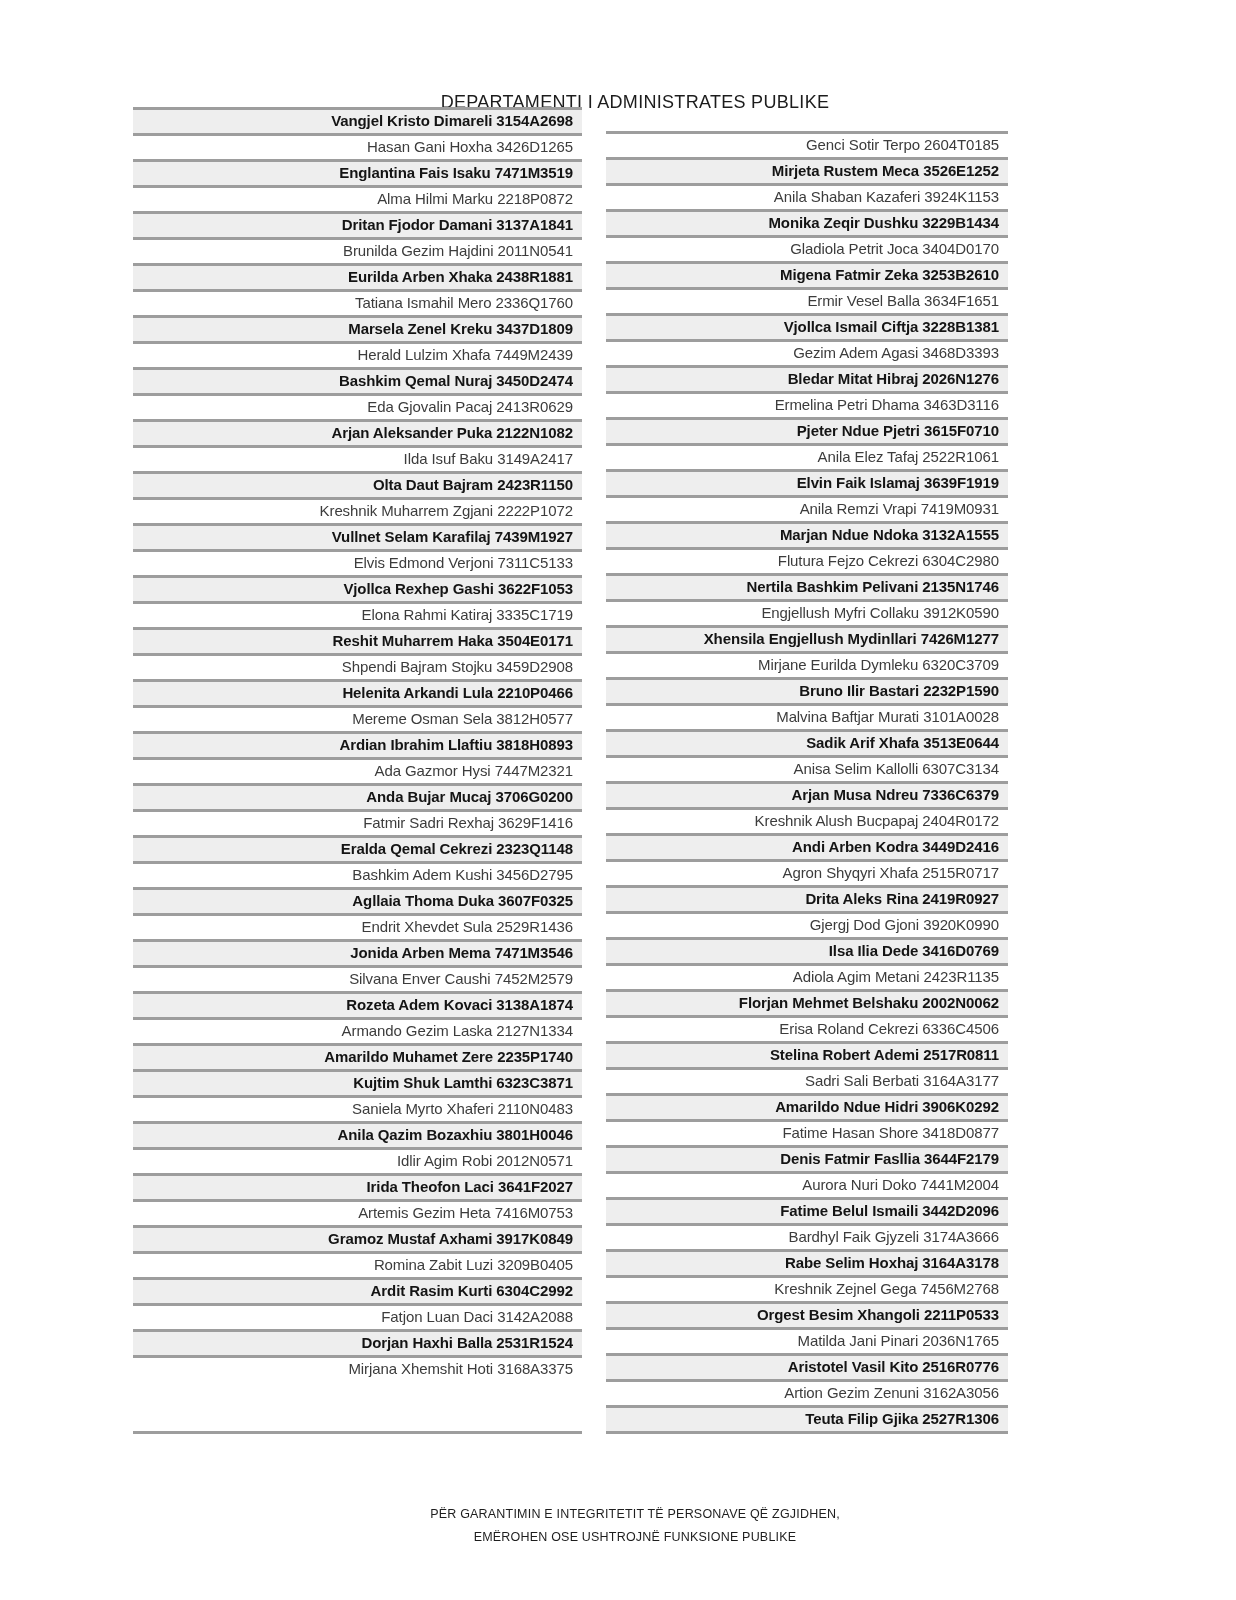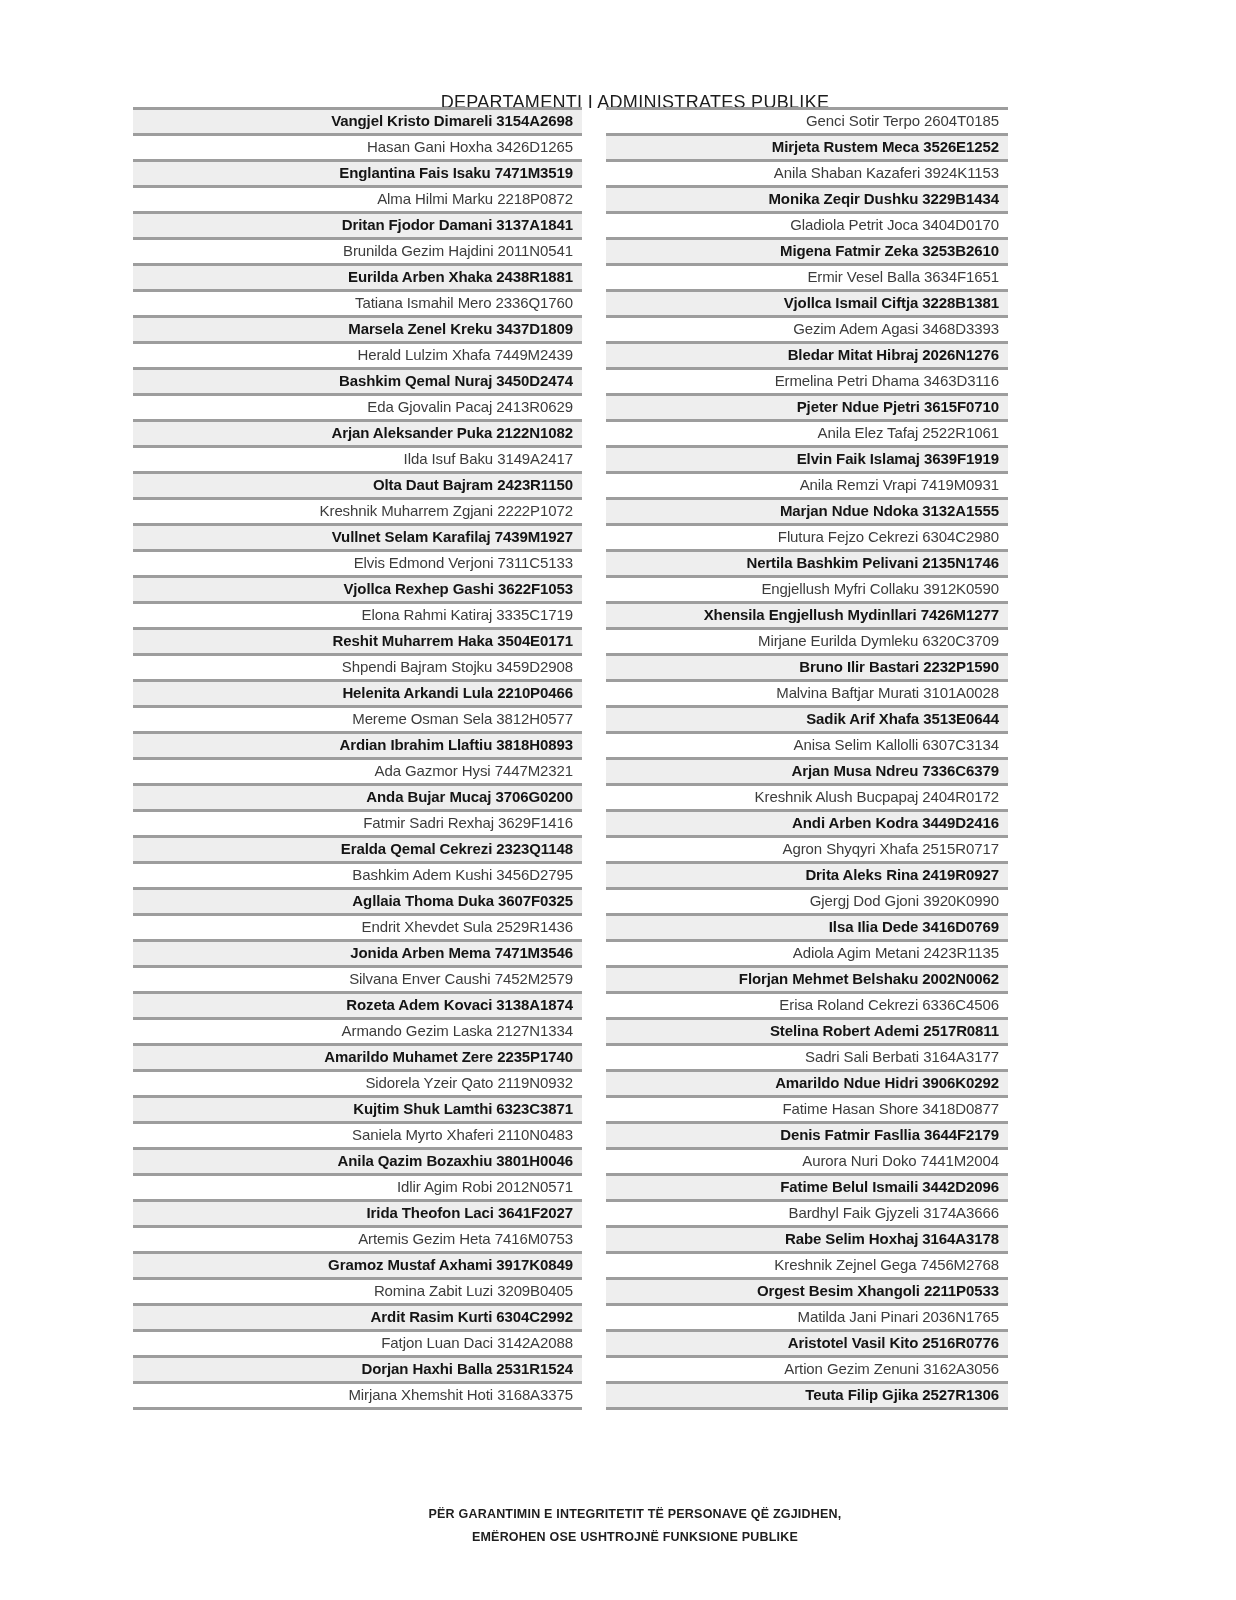--- a/index.html
+++ b/index.html
@@ -29,21 +29,21 @@
     position: absolute;
     top: 107px;
     left: 133px;
     display: flex;
     gap: 24px;
   }
   .name-column {
     border-bottom: 3px solid var(--row-border, #9d9d9d);
   }
   .name-column.left  { width: 449px; }
-  .name-column.right { width: 402px; }
+  .name-column.right { width: 402px; margin-top: 24px; }
   .row {
     height: 26px;
     border-top: 3px solid var(--row-border, #9d9d9d);
     line-height: 22px;
     font-size: 15px;
     letter-spacing: -0.1px;
     text-align: right;
     padding-right: 9px;
     color: #3c3c3c;
     white-space: nowrap;
@@ -54,21 +54,21 @@
     font-weight: bold;
     background: var(--row-shaded-bg, #eeeeee);
     color: #141414;
   }
   .footer-note {
     position: absolute;
     top: 1503px;
     left: 0;
     width: 100%;
     text-align: center;
-    font-weight: bold;
+    font-weight: normal;
     font-size: 12.5px;
     line-height: 23px;
     letter-spacing: 0.2px;
     color: #1e1e1e;
     padding-left: 34px; 
   }
 </style>
 </head>
 <body>
 
@@ -106,21 +106,20 @@
       <div class="row">Fatmir Sadri Rexhaj 3629F1416</div>
       <div class="row bold">Eralda Qemal Cekrezi 2323Q1148</div>
       <div class="row">Bashkim Adem Kushi 3456D2795</div>
       <div class="row bold">Agllaia Thoma Duka 3607F0325</div>
       <div class="row">Endrit Xhevdet Sula 2529R1436</div>
       <div class="row bold">Jonida Arben Mema 7471M3546</div>
       <div class="row">Silvana Enver Caushi 7452M2579</div>
       <div class="row bold">Rozeta Adem Kovaci 3138A1874</div>
       <div class="row">Armando Gezim Laska 2127N1334</div>
       <div class="row bold">Amarildo Muhamet Zere 2235P1740</div>
-      <div class="row">Sidorela Yzeir Qato 2119N0932</div>
       <div class="row bold">Kujtim Shuk Lamthi 6323C3871</div>
       <div class="row">Saniela Myrto Xhaferi 2110N0483</div>
       <div class="row bold">Anila Qazim Bozaxhiu 3801H0046</div>
       <div class="row">Idlir Agim Robi 2012N0571</div>
       <div class="row bold">Irida Theofon Laci 3641F2027</div>
       <div class="row">Artemis Gezim Heta 7416M0753</div>
       <div class="row bold">Gramoz Mustaf Axhami 3917K0849</div>
       <div class="row">Romina Zabit Luzi 3209B0405</div>
       <div class="row bold">Ardit Rasim Kurti 6304C2992</div>
       <div class="row">Fatjon Luan Daci 3142A2088</div>

